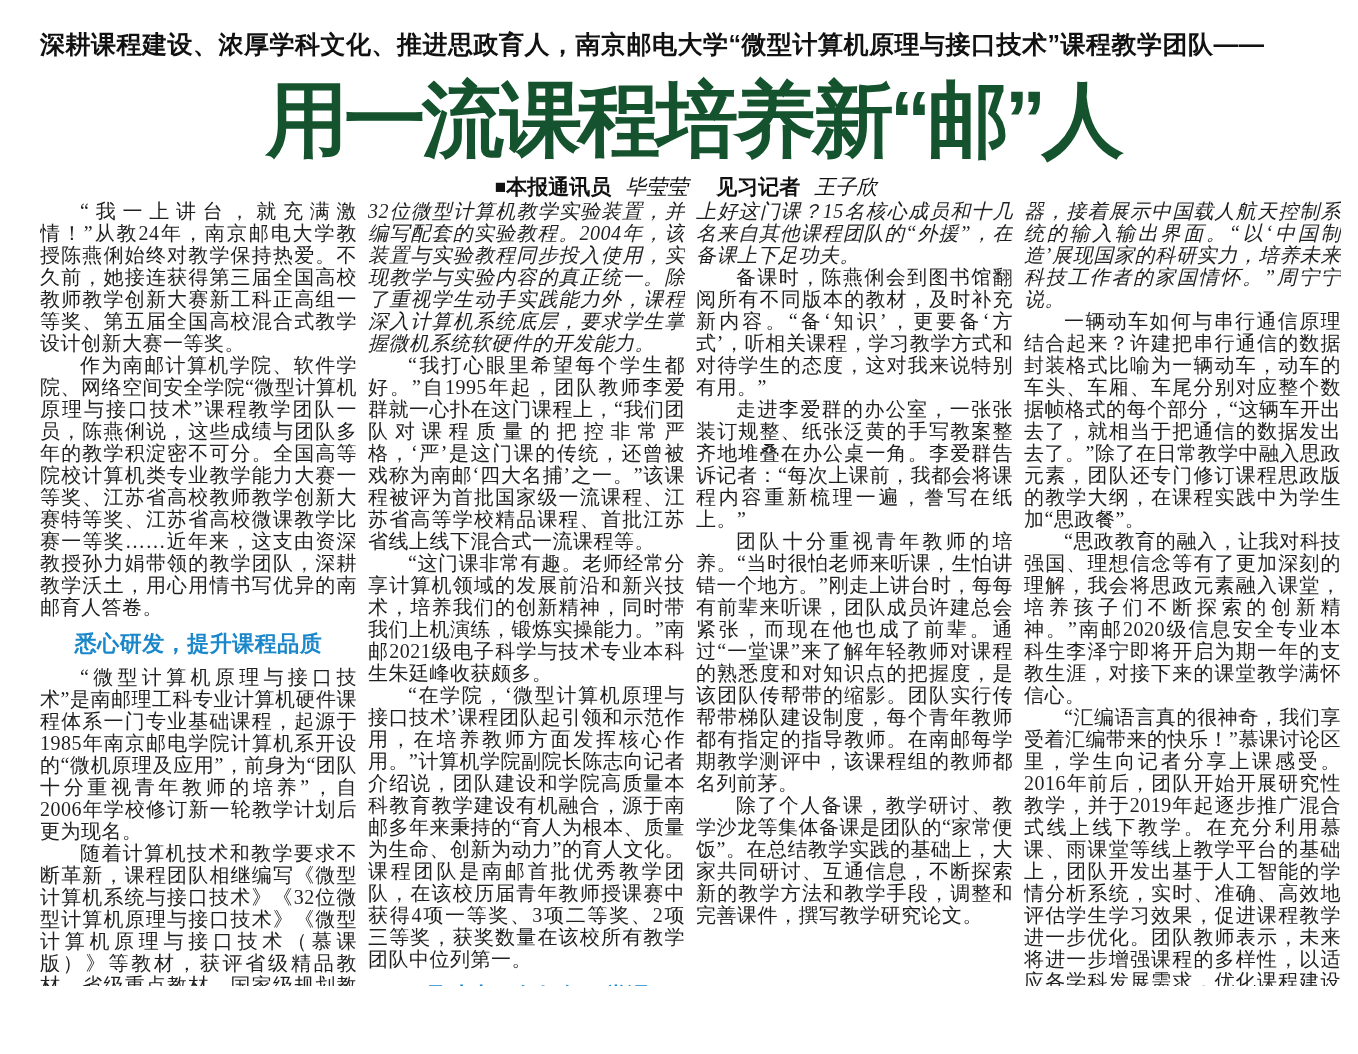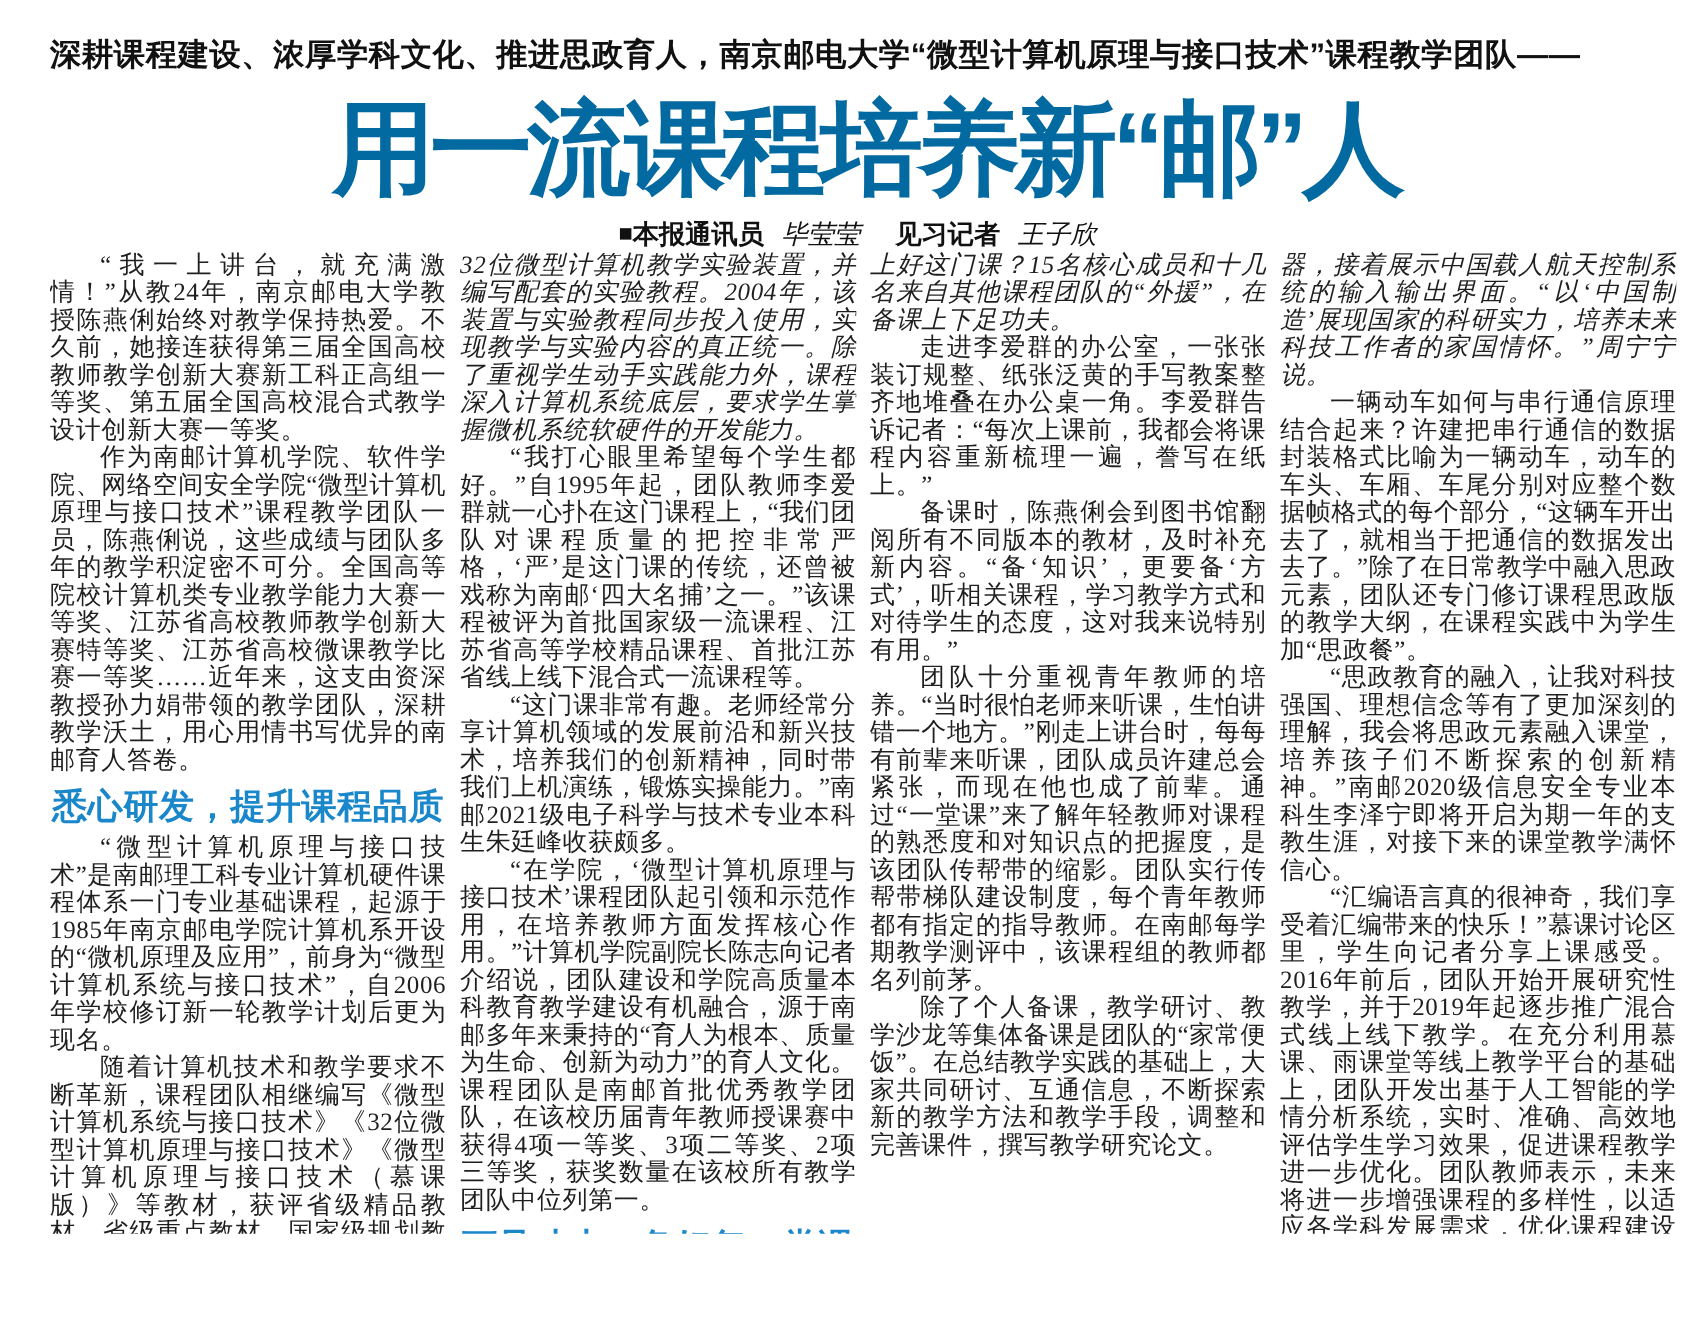--- a/index.html
+++ b/index.html
@@ -28,21 +28,21 @@
     color: #111111;
     letter-spacing: 0.5px;
   }
   .title {
     margin: 12px 0 0 0;
     text-align: center;
     font-family: "Liberation Sans", "DejaVu Sans", sans-serif;
     font-weight: 900;
     font-size: 82px;
     line-height: 96px;
-    color: #0369a1;
+    color: #14532d;
     letter-spacing: -4px;
     white-space: nowrap;
   }
   .byline {
     margin-top: 6px;
     text-align: center;
     font-size: 21px;
     line-height: 26px;
     color: #111111;
   }
@@ -83,21 +83,21 @@
   .col p.p-cont {
     text-indent: 0;
     font-style: italic;
   }
   .col h2.subhead {
     margin: 13px 0 10px 0;
     text-align: center;
     text-indent: 0;
     font-family: "Liberation Sans", "DejaVu Sans", sans-serif;
     font-weight: bold;
-    font-size: 28px;
+    font-size: 22px;
     line-height: 25px;
     color: var(--accent, #1987c9);
     letter-spacing: 0.5px;
   }
 </style>
 </head>
 <body>
 
 <div class="page">
   <div class="kicker">深耕课程建设、浓厚学科文化、推进思政育人，南京邮电大学“微型计算机原理与接口技术”课程教学团队——</div>
@@ -106,34 +106,34 @@
 
   <div class="byline">
     <span class="marker">■</span><span class="role">本报通讯员</span><span class="name">毕莹莹</span><span class="role">见习记者</span><span class="name">王子欣</span>
   </div>
 
   <div class="columns">
     <div class="col">
         <p class="p">“我一上讲台，就充满激情！”从教24年，南京邮电大学教授陈燕俐始终对教学保持热爱。不久前，她接连获得第三届全国高校教师教学创新大赛新工科正高组一等奖、第五届全国高校混合式教学设计创新大赛一等奖。</p>
         <p class="p">作为南邮计算机学院、软件学院、网络空间安全学院“微型计算机原理与接口技术”课程教学团队一员，陈燕俐说，这些成绩与团队多年的教学积淀密不可分。全国高等院校计算机类专业教学能力大赛一等奖、江苏省高校教师教学创新大赛特等奖、江苏省高校微课教学比赛一等奖……近年来，这支由资深教授孙力娟带领的教学团队，深耕教学沃土，用心用情书写优异的南邮育人答卷。</p>
         <h2 class="subhead">悉心研发，提升课程品质</h2>
-        <p class="p">“微型计算机原理与接口技术”是南邮理工科专业计算机硬件课程体系一门专业基础课程，起源于1985年南京邮电学院计算机系开设的“微机原理及应用”，前身为“微型计算机系统与接口技术”，自2006年学校修订新一轮教学计划后更为现名。</p>
+        <p class="p">“微型计算机原理与接口技术”是南邮理工科专业计算机硬件课程体系一门专业基础课程，起源于1985年南京邮电学院计算机系开设的“微机原理及应用”，前身为“团队十分重视青年教师的培养”，自2006年学校修订新一轮教学计划后更为现名。</p>
         <p class="p">随着计算机技术和教学要求不断革新，课程团队相继编写《微型计算机系统与接口技术》《32位微型计算机原理与接口技术》《微型计算机原理与接口技术（慕课版）》等教材，获评省级精品教材、省级重点教材、国家级规划教材等。</p>
       </div>
     <div class="col">
         <p class="p-cont">32位微型计算机教学实验装置，并编写配套的实验教程。2004年，该装置与实验教程同步投入使用，实现教学与实验内容的真正统一。除了重视学生动手实践能力外，课程深入计算机系统底层，要求学生掌握微机系统软硬件的开发能力。</p>
         <p class="p">“我打心眼里希望每个学生都好。”自1995年起，团队教师李爱群就一心扑在这门课程上，“我们团队对课程质量的把控非常严格，‘严’是这门课的传统，还曾被戏称为南邮‘四大名捕’之一。”该课程被评为首批国家级一流课程、江苏省高等学校精品课程、首批江苏省线上线下混合式一流课程等。</p>
         <p class="p">“这门课非常有趣。老师经常分享计算机领域的发展前沿和新兴技术，培养我们的创新精神，同时带我们上机演练，锻炼实操能力。”南邮2021级电子科学与技术专业本科生朱廷峰收获颇多。</p>
         <p class="p">“在学院，‘微型计算机原理与接口技术’课程团队起引领和示范作用，在培养教师方面发挥核心作用。”计算机学院副院长陈志向记者介绍说，团队建设和学院高质量本科教育教学建设有机融合，源于南邮多年来秉持的“育人为根本、质量为生命、创新为动力”的育人文化。课程团队是南邮首批优秀教学团队，在该校历届青年教师授课赛中获得4项一等奖、3项二等奖、2项三等奖，获奖数量在该校所有教学团队中位列第一。</p>
         <h2 class="subhead">下足功夫，备好每一堂课</h2>
       </div>
     <div class="col">
         <p class="p-cont">上好这门课？15名核心成员和十几名来自其他课程团队的“外援”，在备课上下足功夫。</p>
+        <p class="p">备课时，陈燕俐会到图书馆翻阅所有不同版本的教材，及时补充新内容。“备‘知识’，更要备‘方式’，听相关课程，学习教学方式和对待学生的态度，这对我来说特别有用。”</p>
         <p class="p">走进李爱群的办公室，一张张装订规整、纸张泛黄的手写教案整齐地堆叠在办公桌一角。李爱群告诉记者：“每次上课前，我都会将课程内容重新梳理一遍，誊写在纸上。”</p>
-        <p class="p">备课时，陈燕俐会到图书馆翻阅所有不同版本的教材，及时补充新内容。“备‘知识’，更要备‘方式’，听相关课程，学习教学方式和对待学生的态度，这对我来说特别有用。”</p>
         <p class="p">团队十分重视青年教师的培养。“当时很怕老师来听课，生怕讲错一个地方。”刚走上讲台时，每每有前辈来听课，团队成员许建总会紧张，而现在他也成了前辈。通过“一堂课”来了解年轻教师对课程的熟悉度和对知识点的把握度，是该团队传帮带的缩影。团队实行传帮带梯队建设制度，每个青年教师都有指定的指导教师。在南邮每学期教学测评中，该课程组的教师都名列前茅。</p>
         <p class="p">除了个人备课，教学研讨、教学沙龙等集体备课是团队的“家常便饭”。在总结教学实践的基础上，大家共同研讨、互通信息，不断探索新的教学方法和教学手段，调整和完善课件，撰写教学研究论文。</p>
       </div>
     <div class="col">
         <p class="p-cont">器，接着展示中国载人航天控制系统的输入输出界面。“以‘中国制造’展现国家的科研实力，培养未来科技工作者的家国情怀。”周宁宁说。</p>
         <p class="p">一辆动车如何与串行通信原理结合起来？许建把串行通信的数据封装格式比喻为一辆动车，动车的车头、车厢、车尾分别对应整个数据帧格式的每个部分，“这辆车开出去了，就相当于把通信的数据发出去了。”除了在日常教学中融入思政元素，团队还专门修订课程思政版的教学大纲，在课程实践中为学生加“思政餐”。</p>
         <p class="p">“思政教育的融入，让我对科技强国、理想信念等有了更加深刻的理解，我会将思政元素融入课堂，培养孩子们不断探索的创新精神。”南邮2020级信息安全专业本科生李泽宁即将开启为期一年的支教生涯，对接下来的课堂教学满怀信心。</p>
         <p class="p">“汇编语言真的很神奇，我们享受着汇编带来的快乐！”慕课讨论区里，学生向记者分享上课感受。2016年前后，团队开始开展研究性教学，并于2019年起逐步推广混合式线上线下教学。在充分利用慕课、雨课堂等线上教学平台的基础上，团队开发出基于人工智能的学情分析系统，实时、准确、高效地评估学生学习效果，促进课程教学进一步优化。团队教师表示，未来将进一步增强课程的多样性，以适应各学科发展需求，优化课程建设和团队建设，深化教学数字化改革，推动人工智能和课程有机融合。</p>
       </div>
   </div>

